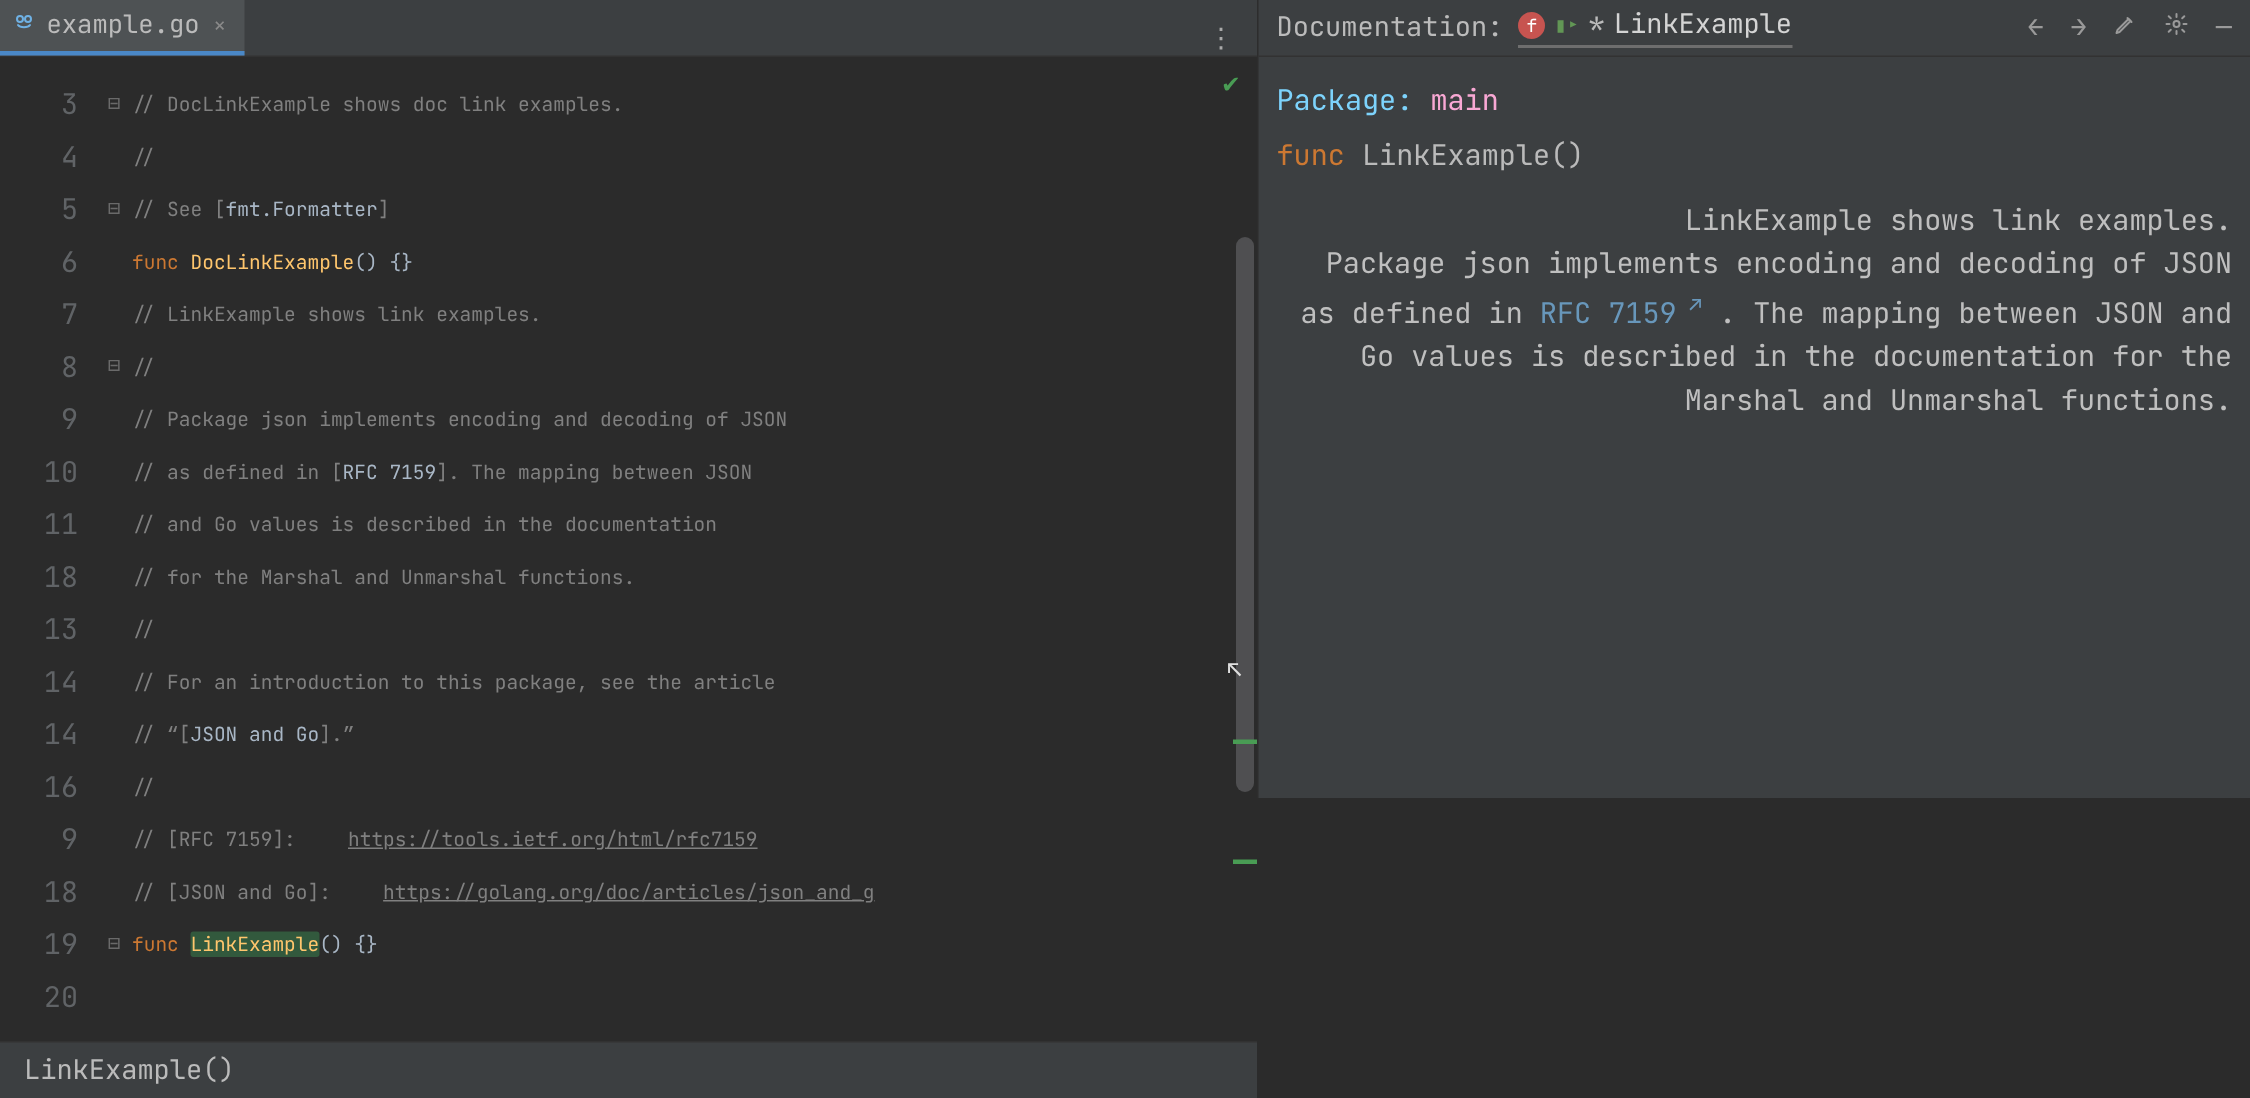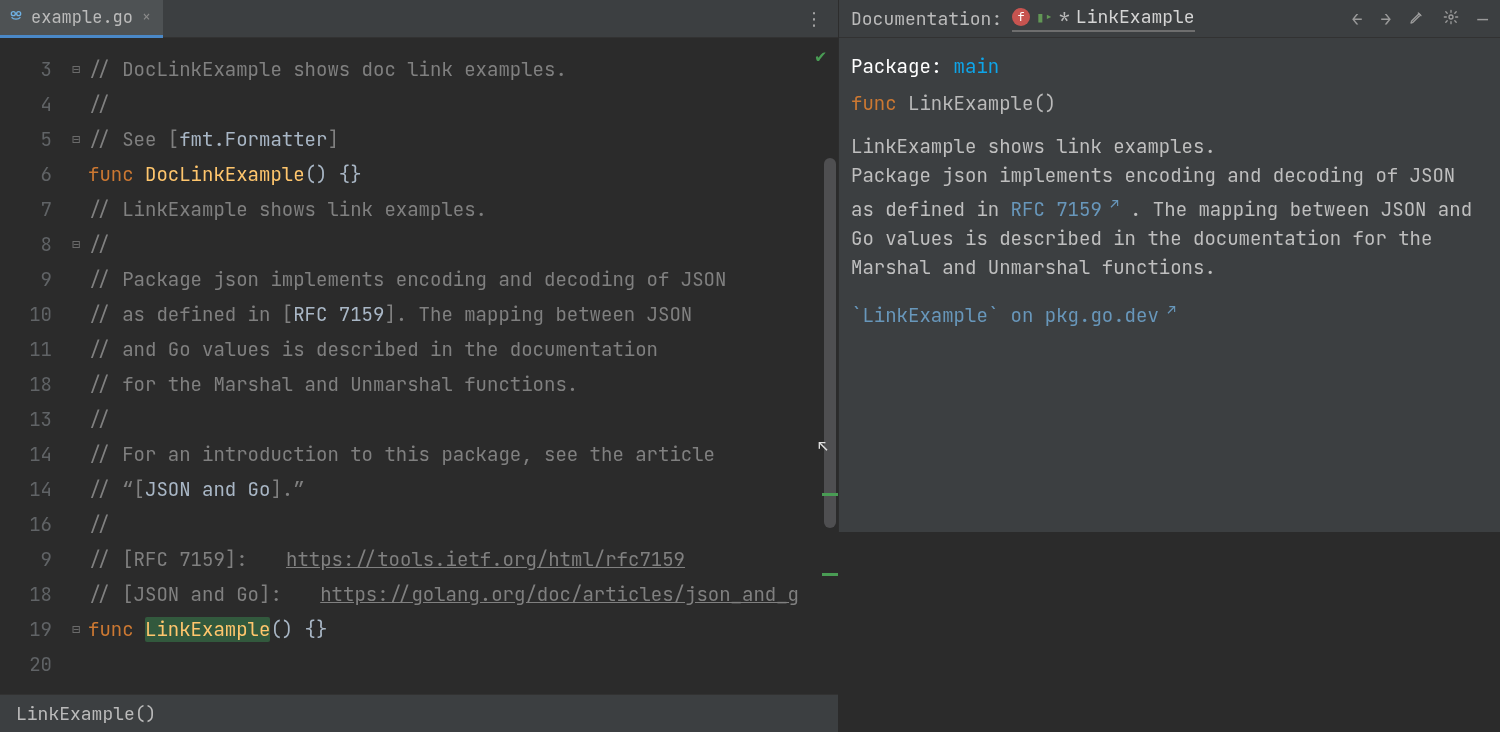--- a/index.html
+++ b/index.html
@@ -1,28 +1,28 @@
 <!DOCTYPE html>
 <html><head>
 <meta charset="utf-8">
 <style>
   * { margin:0; padding:0; box-sizing:border-box; }
   html,body { width:1500px; height:732px; background:#2b2b2b; font-family:"JetBrains Mono","Consolas","Menlo",monospace; color:#a9b7c6; overflow:hidden; }
   .root { display:flex; height:732px; width:1500px; }
   
   .editor-pane { width:838px; height:732px; display:flex; flex-direction:column; background:#2b2b2b; position:relative; }
-  .tab-bar { height:38px; background:#3c3f41; display:flex; align-items:center; border-bottom:1px solid #323232; position:relative; }
+  .tab-bar { height:38px; background:#3c3f41; display:flex; align-items:flex-end; border-bottom:1px solid #323232; position:relative; }
   .tab { height:38px; display:flex; align-items:center; padding:0 10px 0 8px; background:#4e5254; gap:7px; font-size:17px; color:#bbbbbb; border-bottom:3px solid #4a88c7; }
   .tab-close { color:#8a8a8a; font-size:15px; padding:2px 2px; cursor:pointer; }
   .tab-bar-menu { margin-left:auto; padding:0 14px; color:#aaaaaa; font-size:18px; letter-spacing:1px; }
   .editor-body { flex:1; display:flex; overflow:hidden; position:relative; }
   .gutter { width:64px; padding-top:14px; text-align:right; color:#606366; font-size:19px; line-height:35px; user-select:none; padding-right:12px; }
   .fold-col { width:24px; padding-top:14px; line-height:35px; font-size:14px; color:#6a6a6a; text-align:center; user-select:none; }
   .fold-col span { display:block; height:35px; }
-  .code { flex:1; padding-top:14px; font-size:19px; line-height:35px; white-space:pre; overflow:hidden; }
+  .code { flex:1; padding-top:14px; font-size:13px; line-height:35px; white-space:pre; overflow:hidden; }
   .c-comment { color:#808080; }
   .c-keyword { color:#cc7832; }
   .c-func    { color:#ffc66d; }
   .c-punc    { color:#a9b7c6; }
   .c-link    { color:#808080; text-decoration:underline;margin-left:27px; }
   .c-ref     { color:#a9b7c6; }
   .hl-ident  { background:#32593d; border-radius:2px; }
   .check     { position:absolute; right:12px; top:6px; color:#499c54; font-size:18px; }
   .scrollbar { position:absolute; right:2px; top:50px; width:12px; height:640px; }
   .scrollbar .thumb { position:absolute; top:70px; width:12px; height:370px; background:#4f4f51; border-radius:6px; }
@@ -32,25 +32,25 @@
   .doc-pane  { flex:1; height:532px; background:#3c3f41; display:flex; flex-direction:column; border-left:1px solid #2d2d2d; }
   .doc-header { height:38px; display:flex; align-items:center; padding:0 12px; gap:10px; font-size:18px; color:#bbbbbb; border-bottom:1px solid #323232; }
   .doc-title  { color:#bbbbbb; }
   .doc-sym    { display:flex; align-items:center; gap:6px; border-bottom:2px solid #6e6e6e; padding-bottom:2px; }
   .badge-f    { width:18px; height:18px; border-radius:9px; background:#c75450; color:#fff; font-size:12px; display:flex; align-items:center; justify-content:center; }
   .badge-dir  { color:#629755; font-size:14px; }
   .doc-sym-name { color:#d4d4d4; }
   .doc-tools  { margin-left:auto; display:flex; align-items:center; gap:18px; color:#9a9a9a; font-size:18px; }
   .doc-tools span { cursor:pointer; }
   .doc-body   { flex:1; padding:14px 12px 10px 12px; font-size:19px; line-height:29px; color:#bababa; overflow:hidden; }
-  .doc-body .pkg-label { color:#ffffff; }
-  .doc-body .pkg-name  { color:#0ea5e9; }
+  .doc-body .pkg-label { color:#7dd3fc; }
+  .doc-body .pkg-name  { color:#f9a8d4; }
   .doc-sig    { margin-top:8px; }
   .doc-sig .kw { color:#cc7832; }
-  .doc-text   { margin-top:14px; color:#bfbfbf; }
+  .doc-text   { margin-top:14px; color:#bfbfbf;text-align:right; }
   .doc-link   { color:#6897bb; }
   .ext-icon   { color:#6897bb; font-size:14px; vertical-align:super; }
   .doc-bottom { margin-top:14px; color:#6897bb; }
   .cursor-arrow { position:absolute; left:818px; top:436px; color:#e0e0e0; font-size:16px; pointer-events:none; }
   svg.ico { width:16px; height:16px; fill:none; stroke:currentColor; stroke-width:2; stroke-linecap:round; stroke-linejoin:round; }
 </style>
 </head>
 <body>
 
 <div class="root">
@@ -170,19 +170,16 @@
       </div>
 
       <div class="doc-text">
         <span>LinkExample shows link examples.</span><br>
         <span>Package json implements encoding and decoding of JSON as defined in </span>
         <span class="doc-link"><span>RFC 7159</span><span class="ext-icon"> ↗</span></span>
         <span>. The mapping between JSON and Go values is described in the documentation for the Marshal and Unmarshal functions.</span>
       </div>
 
 
-      <div class="doc-bottom">
-        <span>`LinkExample` on pkg.go.dev</span><span class="ext-icon"> ↗</span>
-      </div>
     </div>
   </div>
 
 </div>
 
 </body></html>

